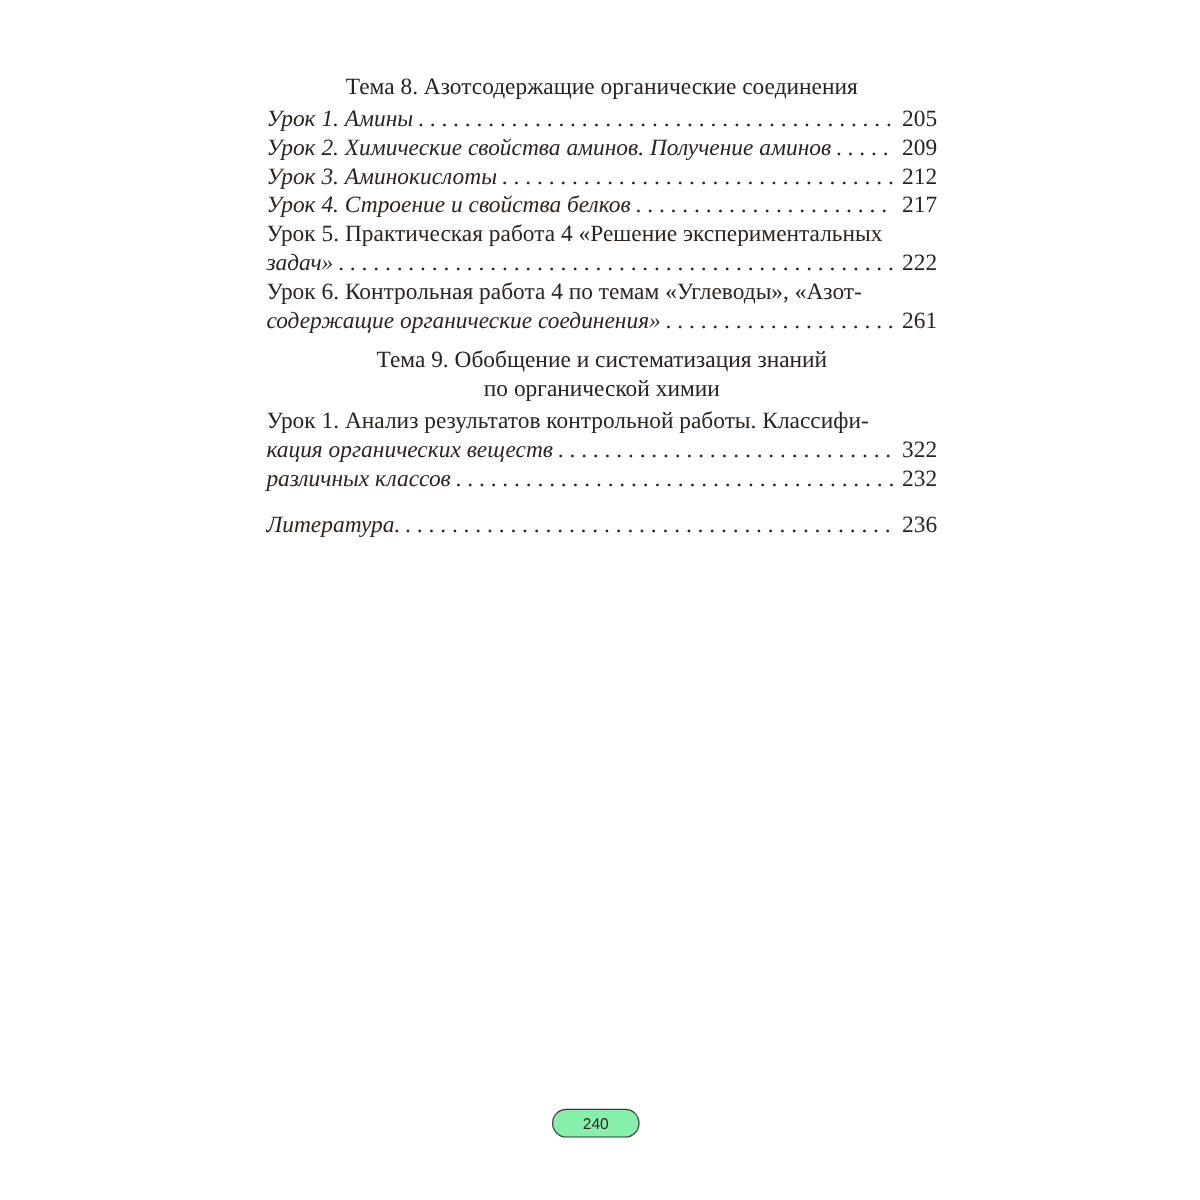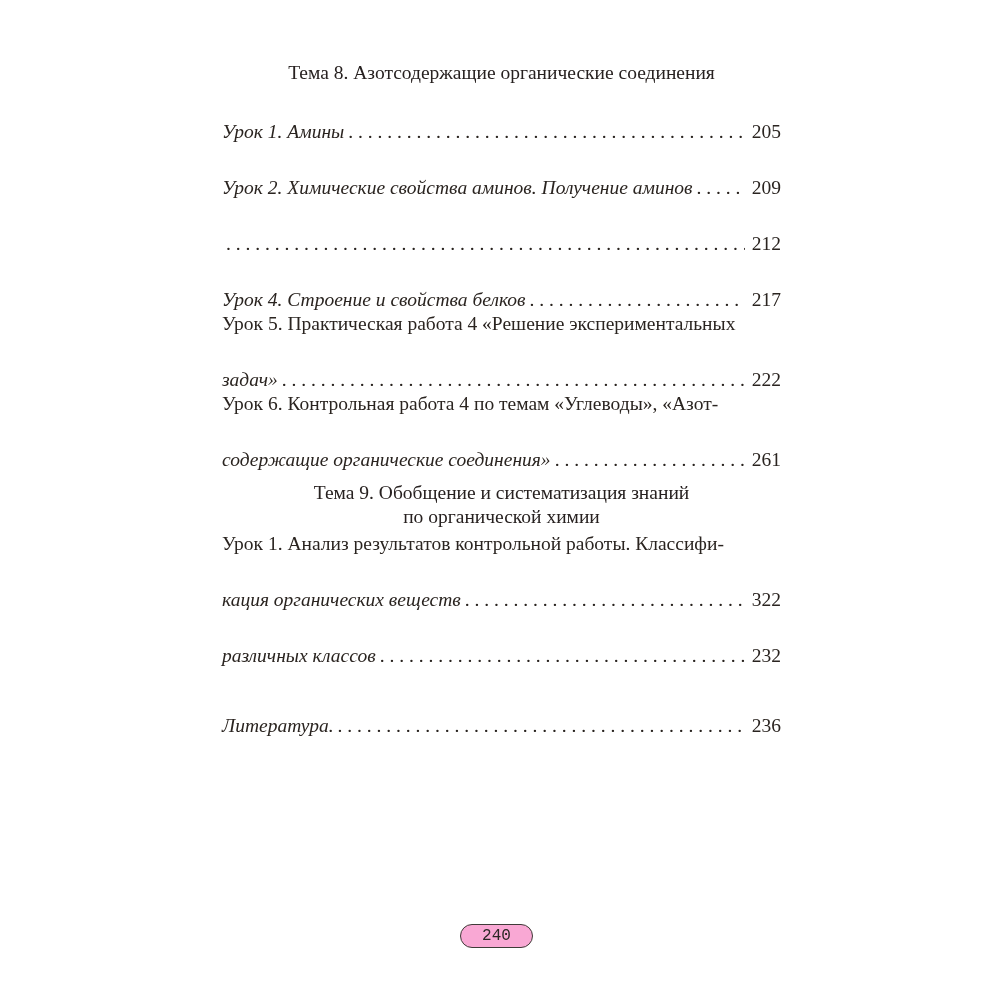--- a/index.html
+++ b/index.html
@@ -42,37 +42,36 @@
     flex: 1 1 auto;
     overflow: hidden;
     white-space: nowrap;
     padding-left: 4px;
     min-width: 0;
   }
   .page-num {
     flex: 0 0 auto;
     margin-left: 7px;
     text-align: right;
-    margin-top: 32px;
   }
   .footer-pill {
     position: absolute;
     left: 460px;
     top: 924px;
     width: 73px;
     height: 24px;
     box-sizing: border-box;
     border: 1.5px solid #3f3b38;
     border-radius: 12px;
-    background: #f9a8d4;
+    background: #86efac;
     display: flex;
     align-items: center;
     justify-content: center;
-    font-family: Liberation Mono, monospace;
-    font-size: 16px;
+    font-family: Liberation Sans, sans-serif;
+    font-size: 13px;
     color: #2b2724;
   }
 </style>
 </head>
 <body>
 
 <main>
   <div class="toc-content">
       <section class="toc-section">
         <div class="section-heading">
@@ -87,20 +86,21 @@
         </div>
         <div>
           <div class="entry-last">
             <span class="entry-text">Урок 2. Химические свойства аминов. Получение аминов</span>
             <span class="dot-leader">. . . . . . . . . . . . . . . . . . . . . . . . . . . . . . . . . . . . . . . . . . . . . . . . . . . . . . . . . . . . . . . . . . . . . . . . . . . . . . . . . . . . . . . . . . . . . . . . . . . . . . . . . . . . . . . . . . . . . . . . </span>
             <span class="page-num">209</span>
           </div>
         </div>
         <div>
           <div class="entry-last">
+            <span class="entry-text">Урок 3. Аминокислоты</span>
             <span class="dot-leader">. . . . . . . . . . . . . . . . . . . . . . . . . . . . . . . . . . . . . . . . . . . . . . . . . . . . . . . . . . . . . . . . . . . . . . . . . . . . . . . . . . . . . . . . . . . . . . . . . . . . . . . . . . . . . . . . . . . . . . . . </span>
             <span class="page-num">212</span>
           </div>
         </div>
         <div>
           <div class="entry-last">
             <span class="entry-text">Урок 4. Строение и свойства белков</span>
             <span class="dot-leader">. . . . . . . . . . . . . . . . . . . . . . . . . . . . . . . . . . . . . . . . . . . . . . . . . . . . . . . . . . . . . . . . . . . . . . . . . . . . . . . . . . . . . . . . . . . . . . . . . . . . . . . . . . . . . . . . . . . . . . . . </span>
             <span class="page-num">217</span>
           </div>

